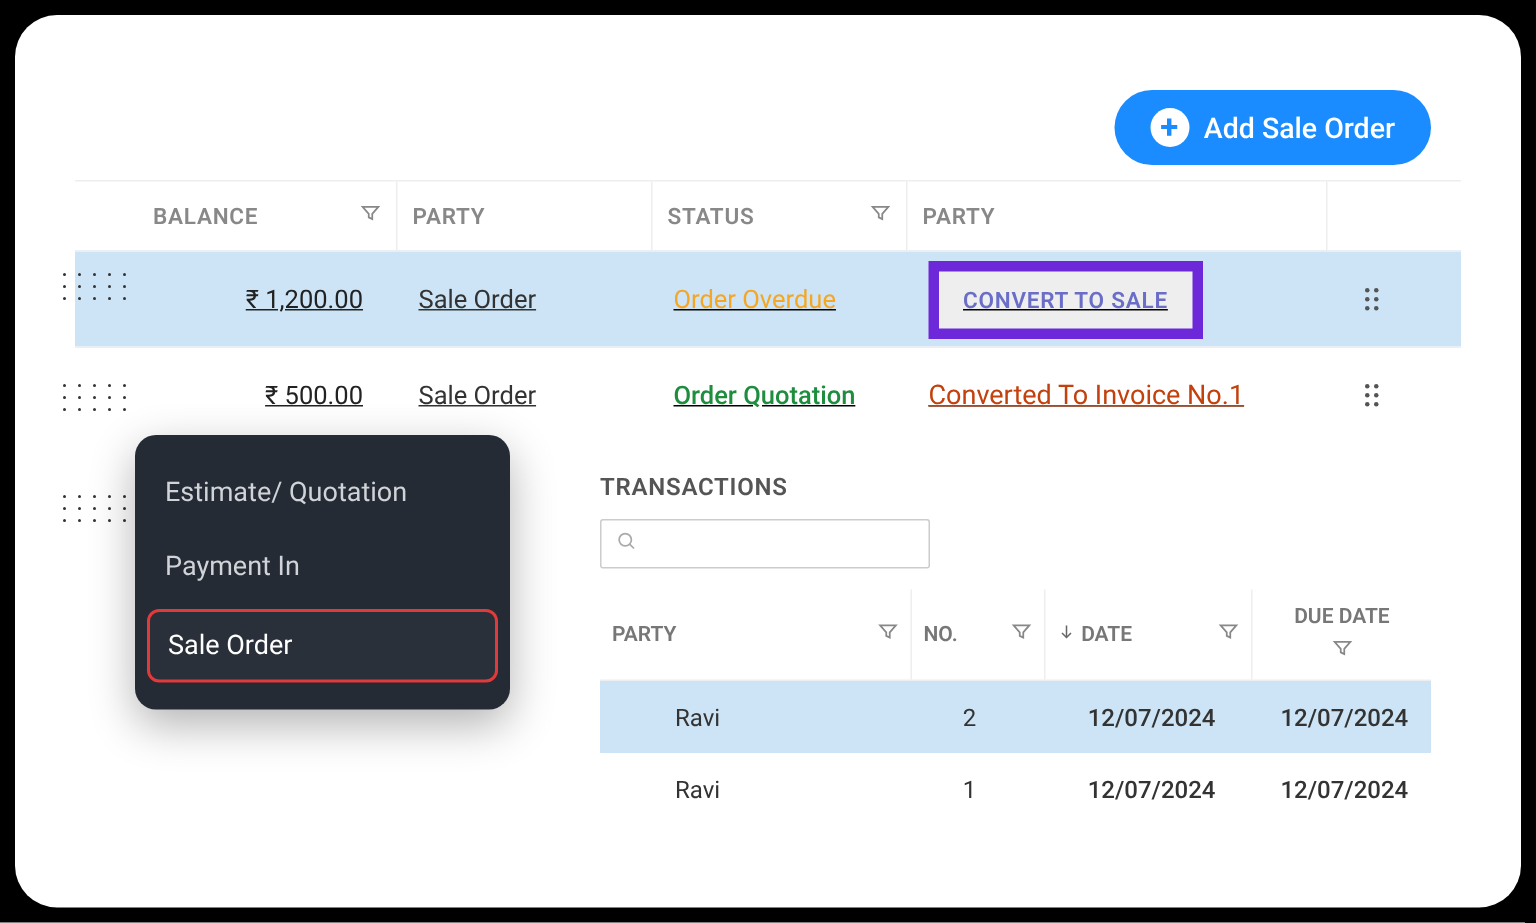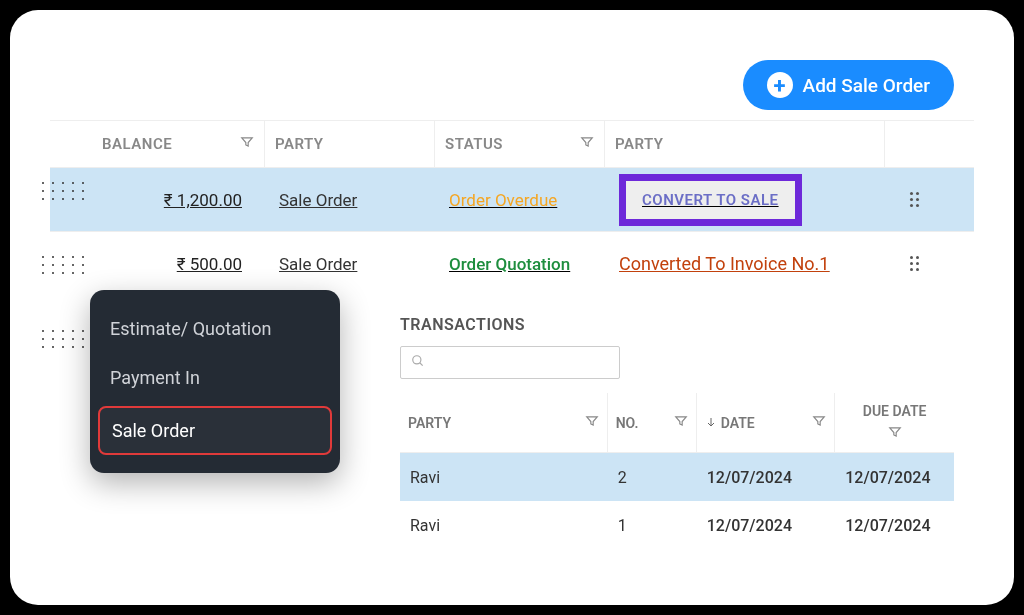--- a/index.html
+++ b/index.html
@@ -41,21 +41,21 @@
     .search-box input { border: none; outline: none; font-size: 14px; flex: 1; }
     .trans-header { display: flex; border-bottom: 1px solid #eee; }
     .trans-header .tcol { padding: 10px 8px; color: #777; font-size: 14px; font-weight: 600; display: flex; align-items: center; justify-content: space-between; border-right: 1px solid #eee; gap: 6px; }
     .tcol-party { width: 210px; }
     .tcol-no { width: 90px; }
     .tcol-date { width: 140px; }
     .tcol-due { width: 120px; border-right: none !important; flex-direction: column; }
     .trans-row { display: flex; height: 48px; align-items: center; }
     .trans-row.hl { background: #cce4f5; }
     .trans-row .tcell { padding: 0 10px; font-size: 16px; color: #333; display: flex; align-items: center; height: 100%; }
-    .tcell-party { width: 210px; }
+    .tcell-party { width: 210px; margin-left: 40px; }
     .tcell-no { width: 90px; }
     .tcell-date { width: 140px; font-weight: 500; }
     .tcell-due { width: 120px; font-weight: 500; }
     .date-label-wrap { display: flex; align-items: center; gap: 4px; }
     svg.filter { width: 14px; height: 14px; }
     svg.arrow-down { width: 12px; height: 12px; }
   </style>
 </head>
 <body>
 

